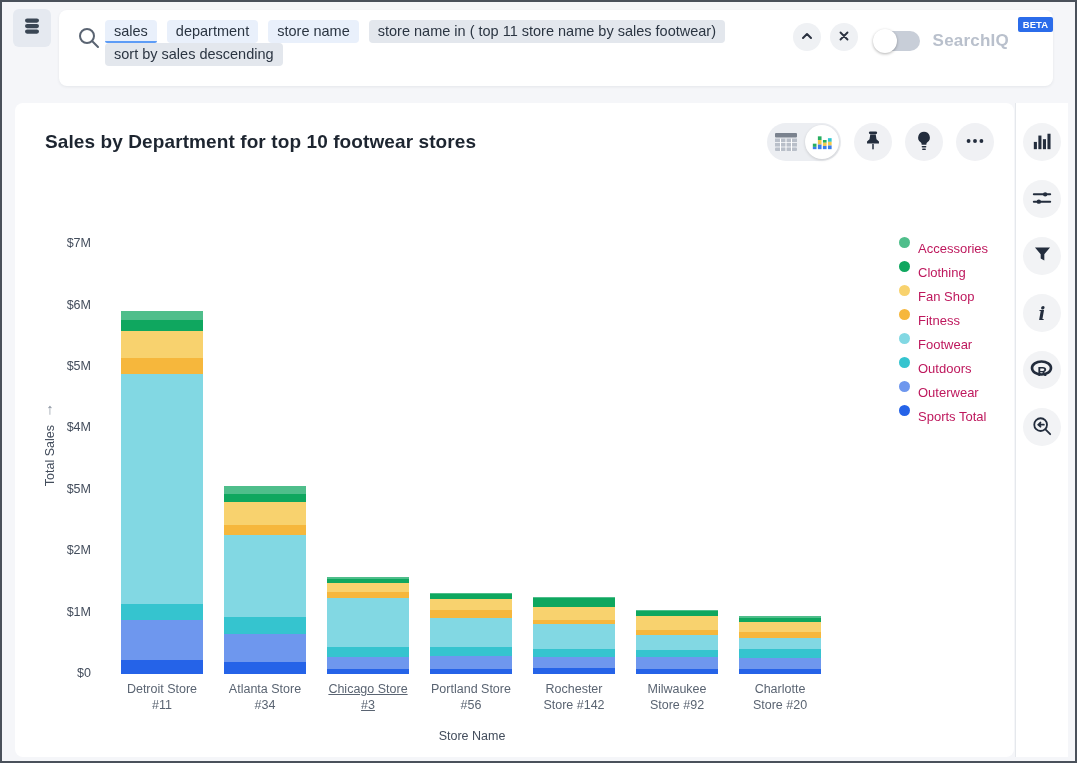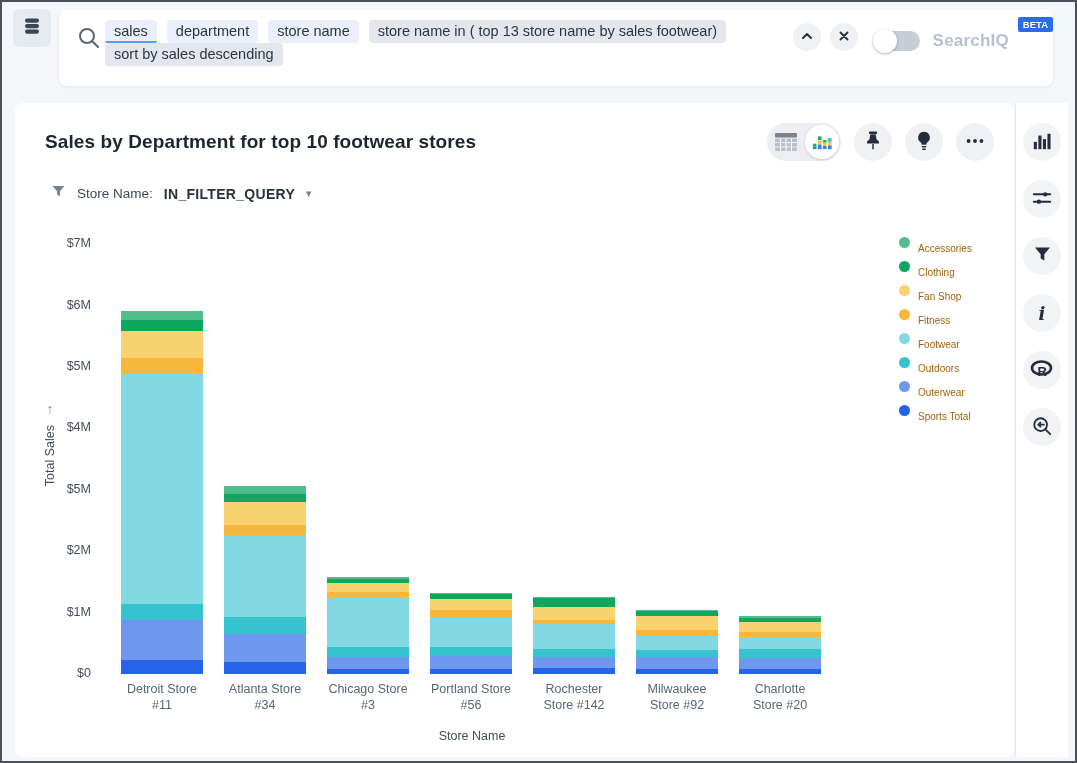--- a/index.html
+++ b/index.html
@@ -60,21 +60,21 @@
   .vtext { writing-mode:vertical-rl; transform:rotate(180deg); font-size:12.5px; }
   .bar { position:absolute; bottom:83px; width:82px; display:flex; flex-direction:column-reverse; }
   .bar .seg { width:100%; }
   .xlabel { position:absolute; top:578px; width:112px; text-align:center; font-size:12.5px;
             color:#5A6472; line-height:1.3; }
   .x-axis-title { position:absolute; left:97px; top:626px; width:720px; text-align:center;
             font-size:12.5px; color:#434D5C; }
   .legend { position:absolute; left:884px; top:127px; list-style:none; }
   .legend li { display:flex; align-items:center; gap:8px; height:24px; cursor:pointer; }
   .legend .dot { width:11px; height:11px; border-radius:50%; flex:0 0 11px; }
-  .legend .lab { font-size:10px; color:#a16207;margin-top:12px; }
+  .legend .lab { font-size:13px; color:#be185d;margin-top:12px; }
 
   
   .sidebar { position:absolute; left:1013px; top:101px; width:53px; height:654px;
             background:#fff; border-left:1px solid #E5E8EC; }
   .side-btn { position:absolute; left:7px; width:38px; height:38px; border-radius:50%;
             background:#F2F3F5; border:none; display:flex; align-items:center;
             justify-content:center; cursor:pointer; }
   .info-i { font-family:"DejaVu Serif", serif; font-style:italic; font-weight:700;
             font-size:18px; color:#232D3D; }
 </style>
@@ -98,21 +98,21 @@
       <svg width="24" height="24" viewBox="0 0 24 24" fill="none" stroke="#5A6472" stroke-width="2" stroke-linecap="round">
         <circle cx="10" cy="10" r="7"></circle>
           <path d="M15.3 15.3L21 21"></path>
       </svg>
     </span>
     <div class="token-rows" id="token-rows">
         <div class="token-row">
           <span class="token column active">sales</span>
           <span class="token column">department</span>
           <span class="token column">store name</span>
-          <span class="token phrase">store name in ( top 13 store name by sales footwear)</span>
+          <span class="token phrase">store name in ( top 11 store name by sales footwear)</span>
         </div>
         <div class="token-row">
           <span class="token phrase">sort by sales descending</span>
         </div>
       </div>
     <div class="search-controls">
       <button class="circle-btn">
         <span>
           <svg width="16" height="16" viewBox="0 0 24 24" fill="none" stroke="#2B3240" stroke-width="3" stroke-linecap="round" stroke-linejoin="round">
               <path d="M6 15l6-6 6 6"></path>
@@ -196,30 +196,20 @@
         <span>
           <svg width="22" height="22" viewBox="0 0 24 24" fill="#232D3D">
             <circle cx="5" cy="12" r="2.1"></circle>
               <circle cx="12" cy="12" r="2.1"></circle>
               <circle cx="19" cy="12" r="2.1"></circle>
           </svg>
         </span>
       </button>
     </div>
 
-    <div class="filter-row">
-      <span>
-        <svg width="15" height="15" viewBox="0 0 24 24" fill="#76808E">
-            <path d="M2.5 3h19l-7.2 8.6v7.9l-4.6-2.6v-5.3z"></path>
-          </svg>
-      </span>
-      <span class="filter-label">Store Name:</span>
-      <span class="filter-value">IN_FILTER_QUERY</span>
-      <span class="filter-caret">▾</span>
-    </div>
 
     <div class="y-axis-title">
       <span class="arrow">↑</span>
       <span class="vtext">Total Sales</span>
     </div>
 
     <div id="chart-area">
         <div class="ytick" style="top: 563px;">$0</div>
         <div class="ytick" style="top: 501.6px;">$1M</div>
         <div class="ytick" style="top: 440.2px;">$2M</div>
@@ -259,21 +249,21 @@
         <div class="bar" style="left: 312px;">
           <div class="seg" title="Sports Gear" style="height: 4.9px; background: rgb(37, 99, 232);"></div>
           <div class="seg" title="Outerwear" style="height: 12.3px; background: rgb(110, 151, 238);"></div>
           <div class="seg" title="Outdoors" style="height: 9.8px; background: rgb(53, 196, 207);"></div>
           <div class="seg" title="Footwear" style="height: 49.1px; background: rgb(130, 216, 227);"></div>
           <div class="seg" title="Fitness" style="height: 5.5px; background: rgb(246, 183, 60);"></div>
           <div class="seg" title="Fan Shop" style="height: 9.2px; background: rgb(248, 210, 110);"></div>
           <div class="seg" title="Clothing" style="height: 4.3px; background: rgb(15, 167, 95);"></div>
           <div class="seg" title="Accessories" style="height: 1.8px; background: rgb(79, 190, 139);"></div>
         </div>
-        <div class="xlabel" style="left: 297px;">
+        <div class="xlabel" style="left: 297px; text-decoration: underline;">
           <div>Chicago Store</div>
           <div>#3</div>
         </div>
         <div class="bar" style="left: 415px;">
           <div class="seg" title="Sports Gear" style="height: 4.9px; background: rgb(37, 99, 232);"></div>
           <div class="seg" title="Outerwear" style="height: 12.9px; background: rgb(110, 151, 238);"></div>
           <div class="seg" title="Outdoors" style="height: 9.2px; background: rgb(53, 196, 207);"></div>
           <div class="seg" title="Footwear" style="height: 28.9px; background: rgb(130, 216, 227);"></div>
           <div class="seg" title="Fitness" style="height: 8px; background: rgb(246, 183, 60);"></div>
           <div class="seg" title="Fan Shop" style="height: 11.1px; background: rgb(248, 210, 110);"></div>

